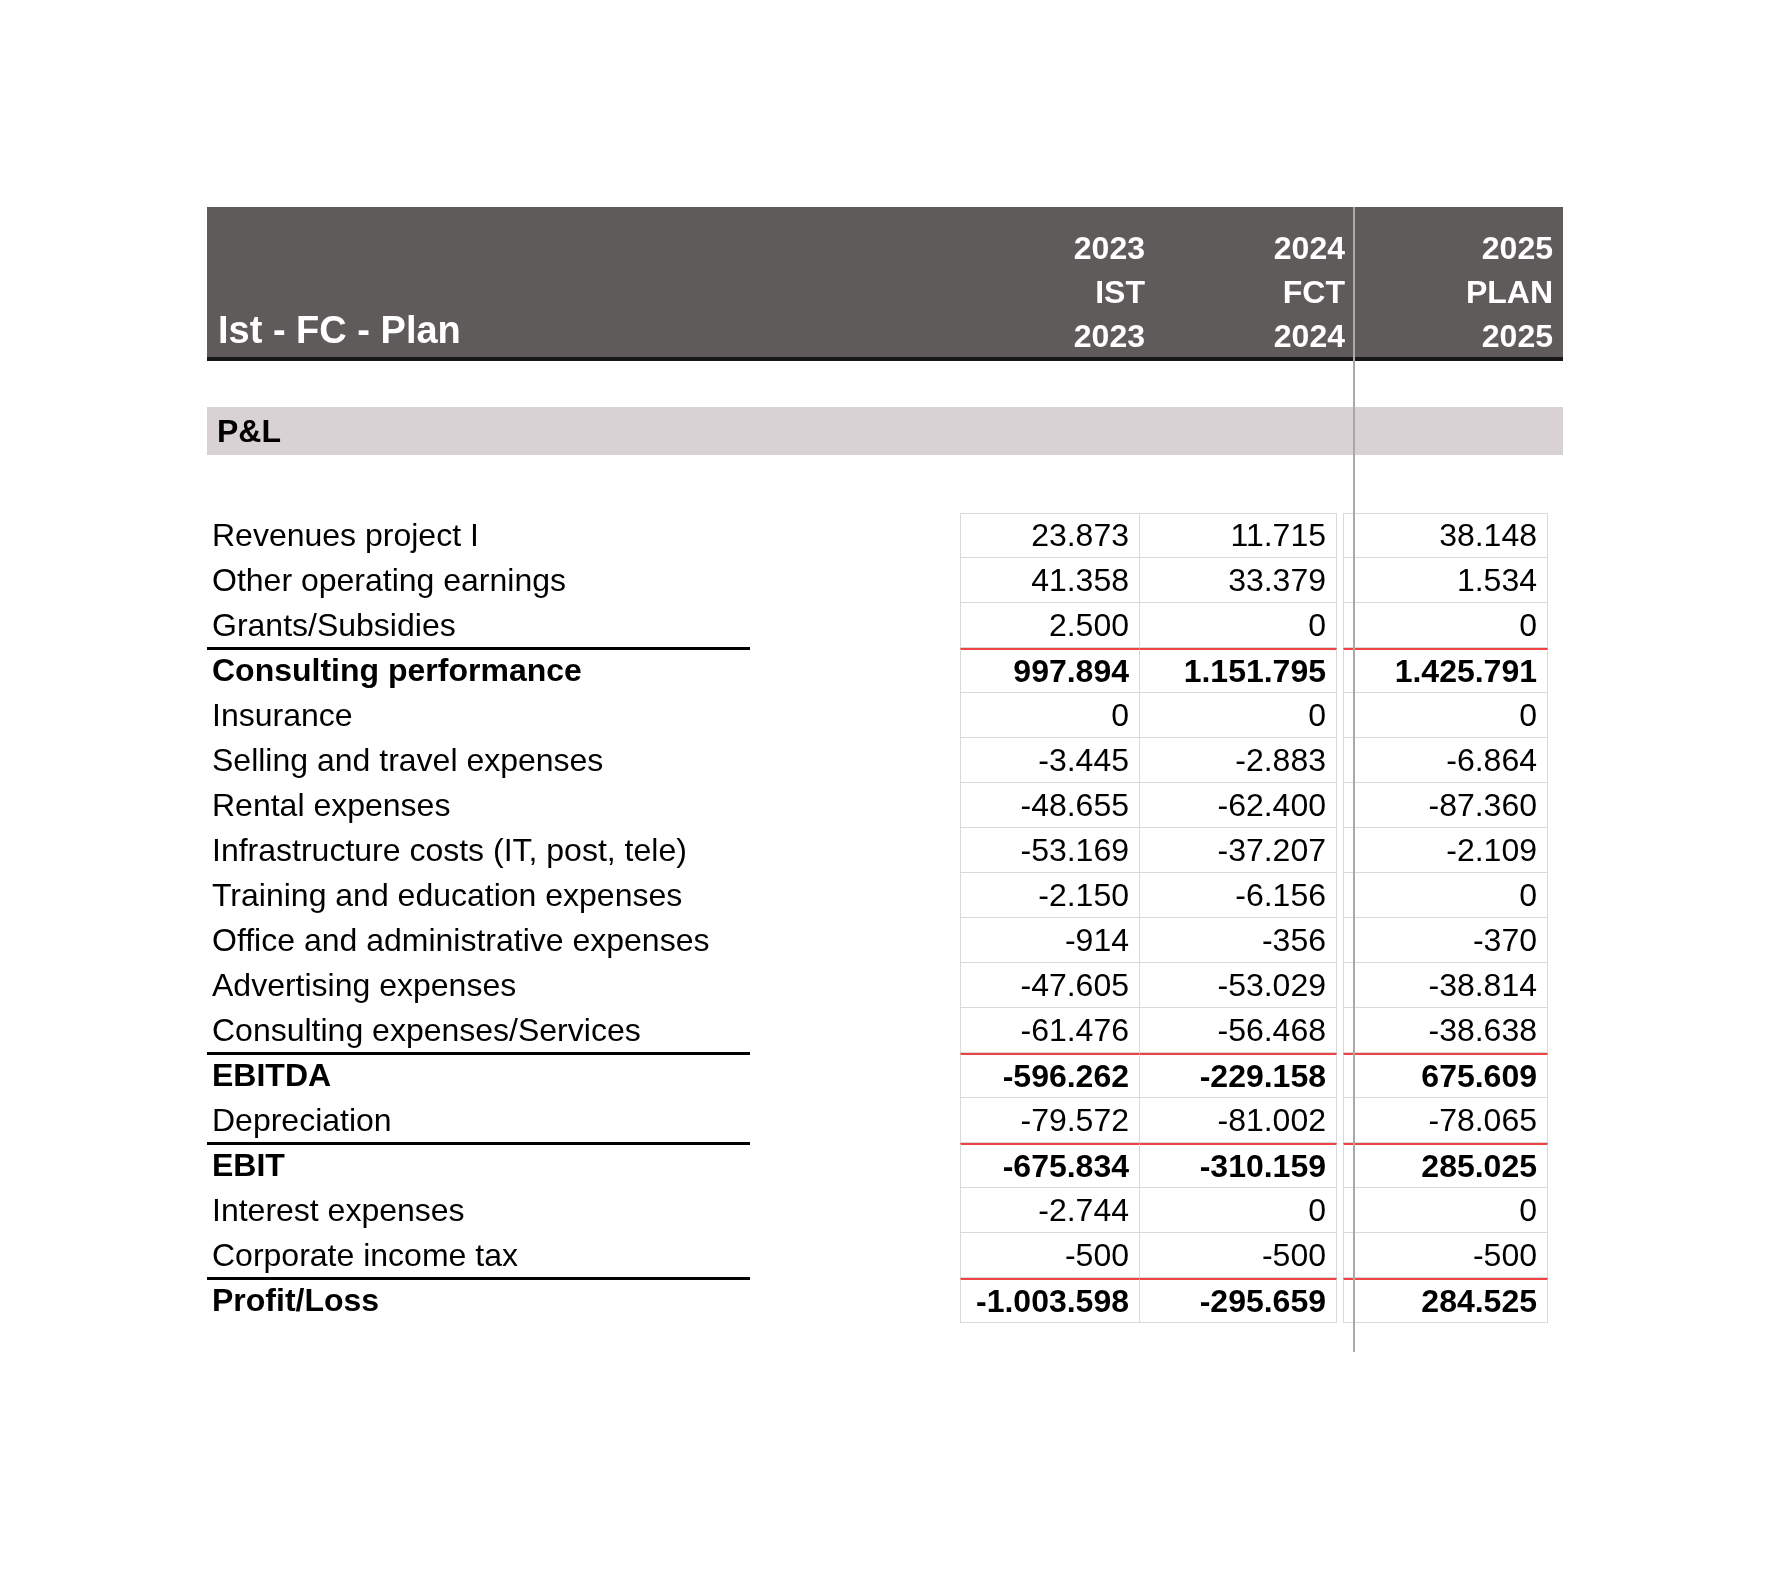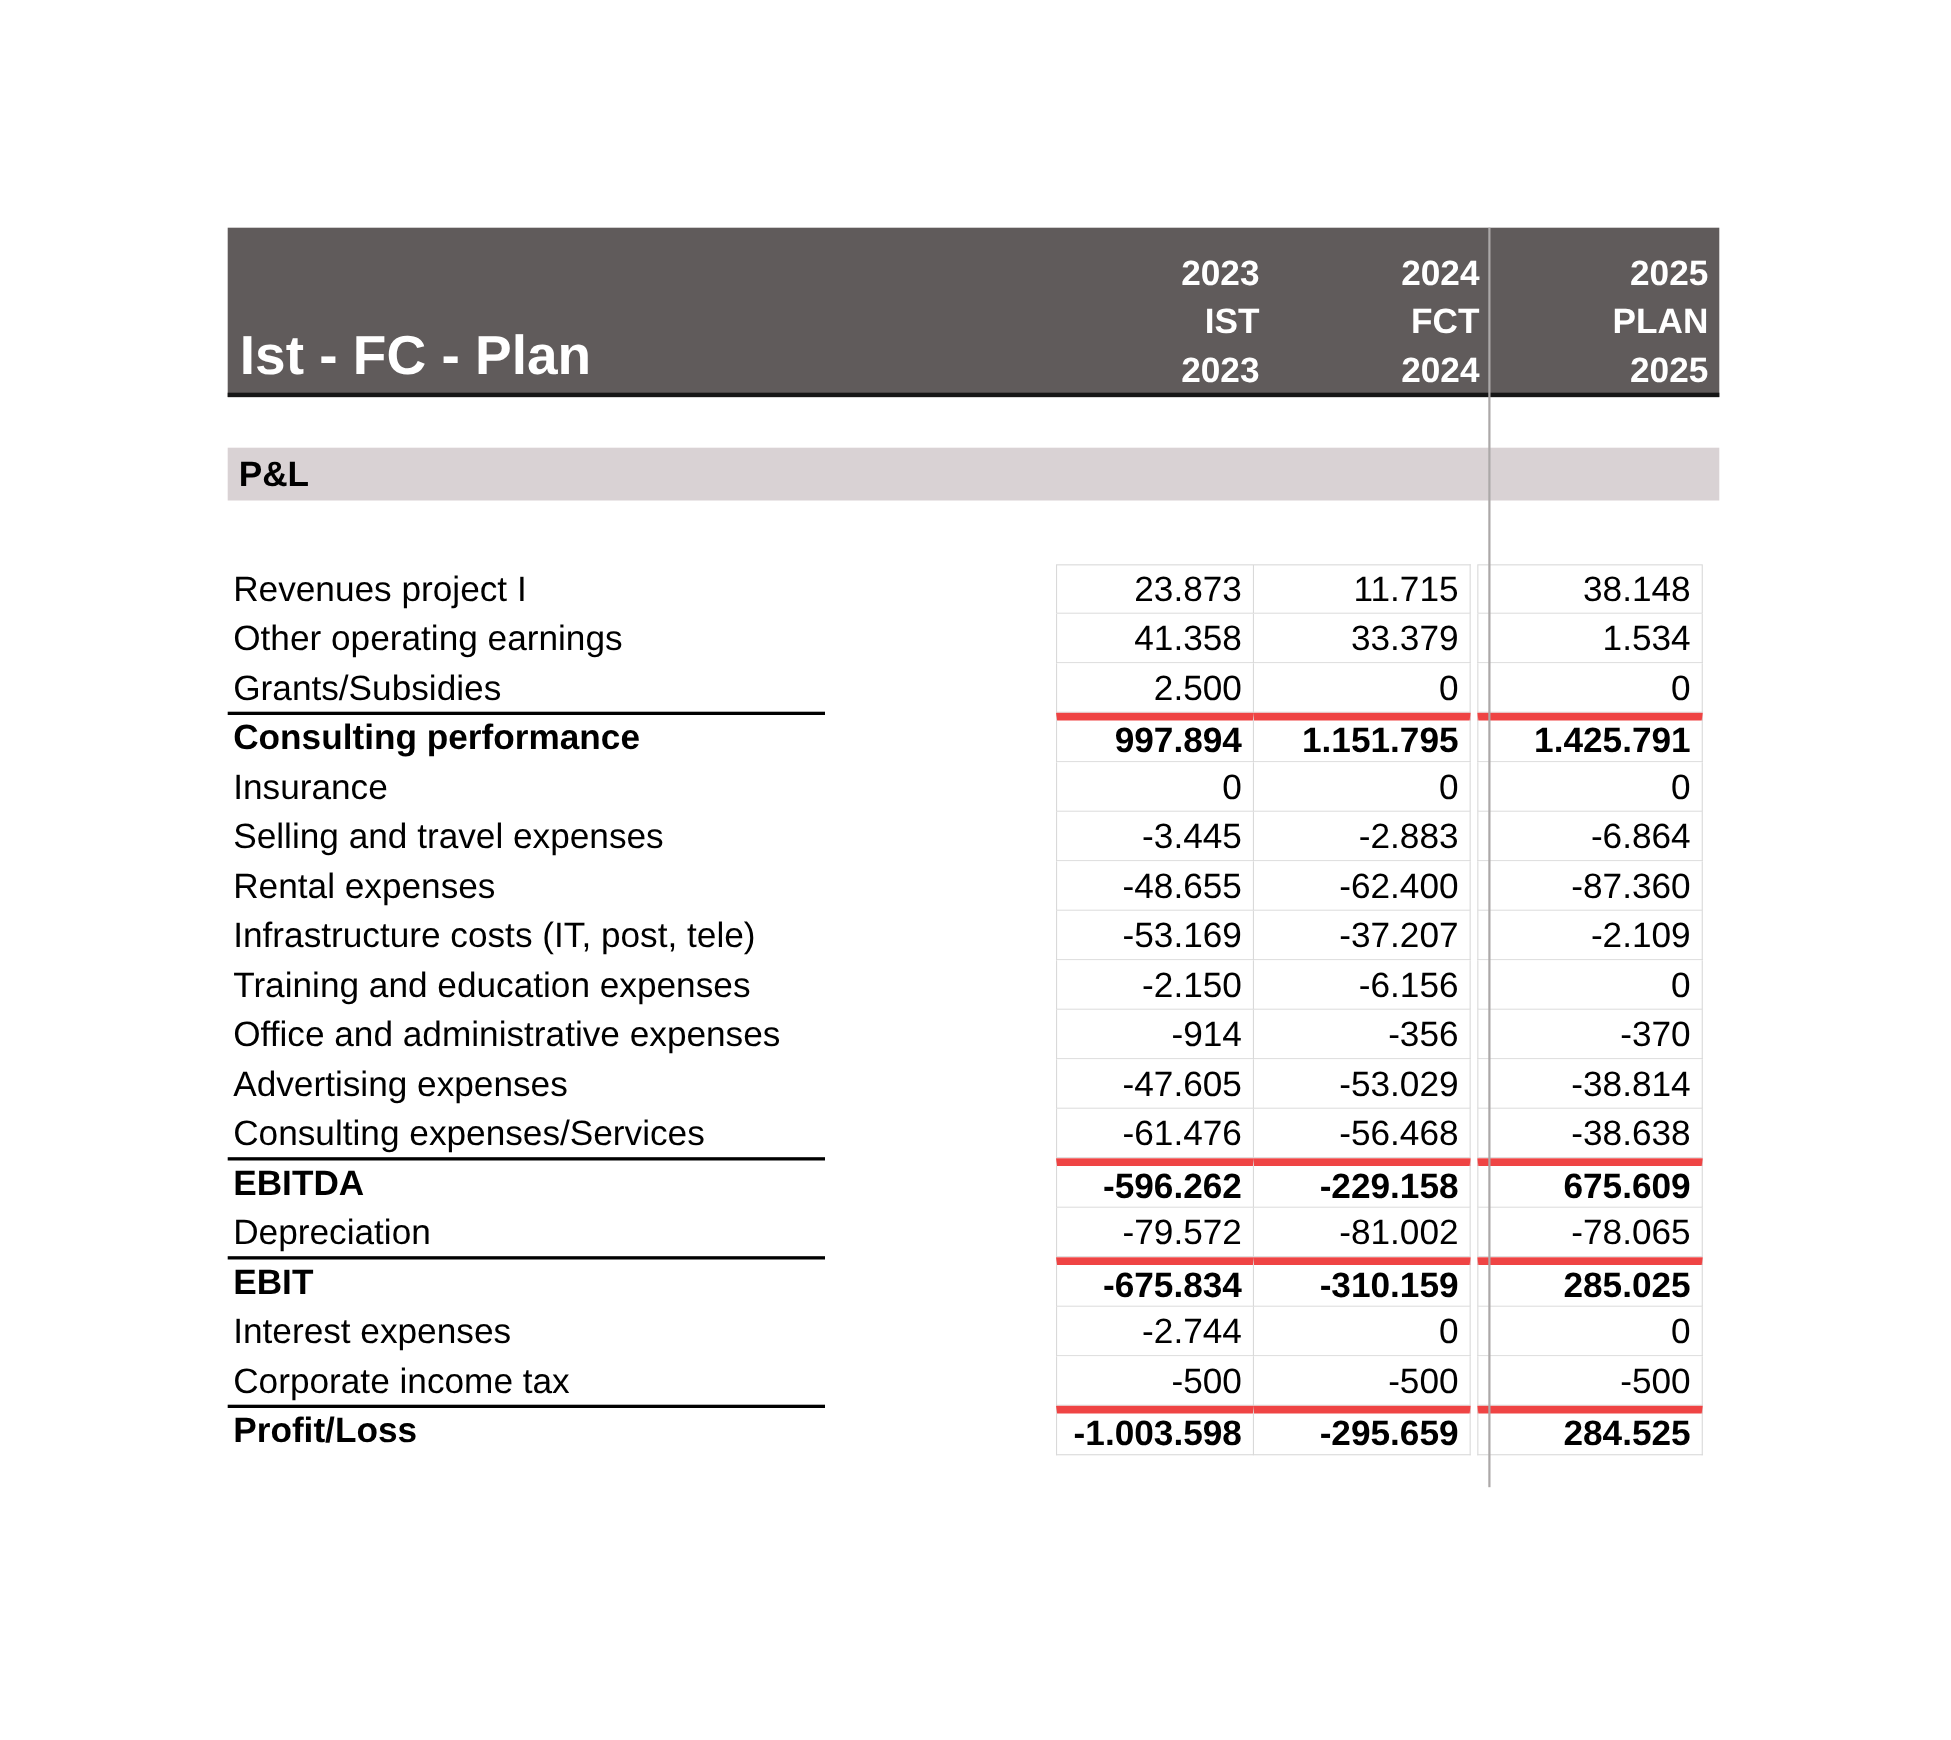--- a/index.html
+++ b/index.html
@@ -25,21 +25,21 @@
     width: 1356px;
     height: 150px;
     background: #605B5B;
     border-bottom: 4px solid #161616;
     box-sizing: content-box;
   }
   .sheet-title {
     position: absolute;
     left: 11px;
     bottom: 5px;
-    font-size: 50px;
+    font-size: 38px;
     font-weight: 700;
     color: #ffffff;
     white-space: nowrap;
   }
   .colh {
     position: absolute;
     top: 19px;
     text-align: right;
     color: #ffffff;
     font-weight: 700;
@@ -92,21 +92,21 @@
     border-right: 1px solid #D9D9D9;
     border-bottom: 1px solid #D9D9D9;
   }
   .c-v1 { width: 180px; border-left: 1px solid #D9D9D9; }
   .c-v2 { width: 197px; }
   .c-v3 { width: 205px; margin-left: 6px; border-left: 1px solid #D9D9D9; }
   .row-first .c-val { border-top: 1px solid #D9D9D9; }
 
   
   .sum { font-weight: 700; }
-  .sum .c-val { border-top: 7px solid #ef4444; }
+  .sum .c-val { border-top: 2px solid #ef4444; }
   .sum .c-label { position: relative; }
   .sum .c-label::before {
     content: "";
     position: absolute;
     left: 0;
     top: -1px;
     width: 543px;
     height: 3px;
     background: #000;
   }

